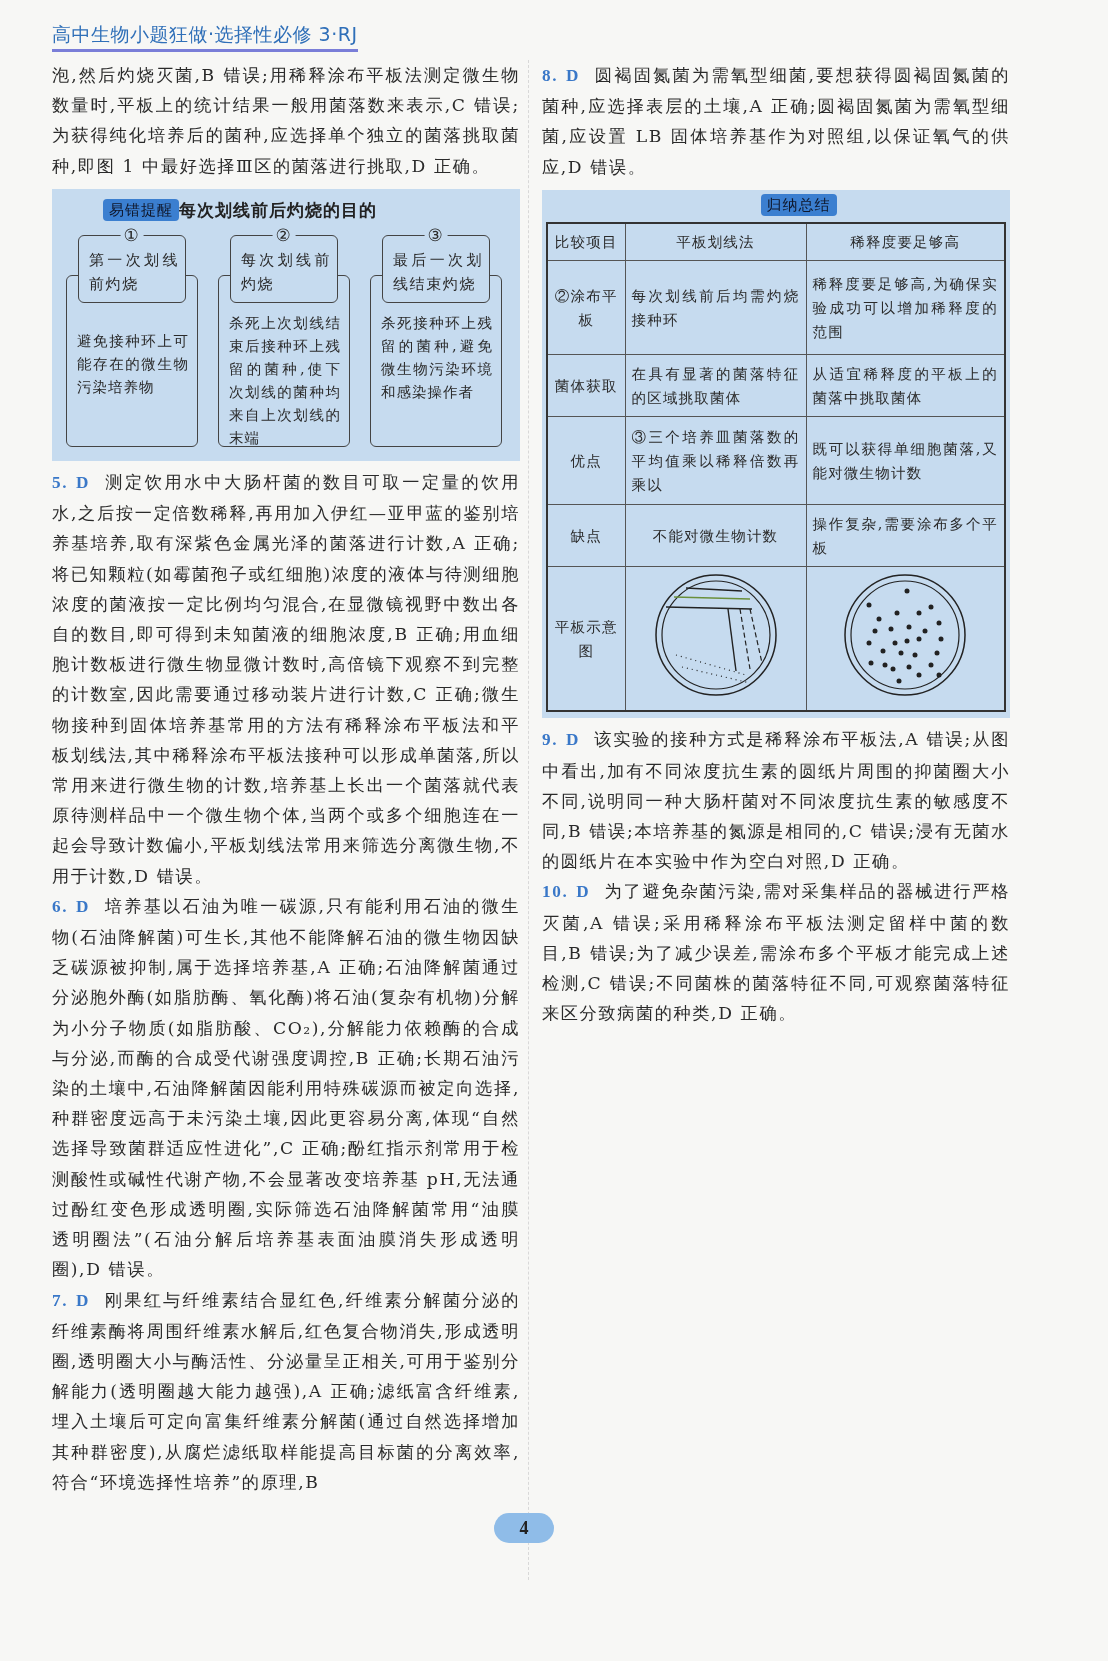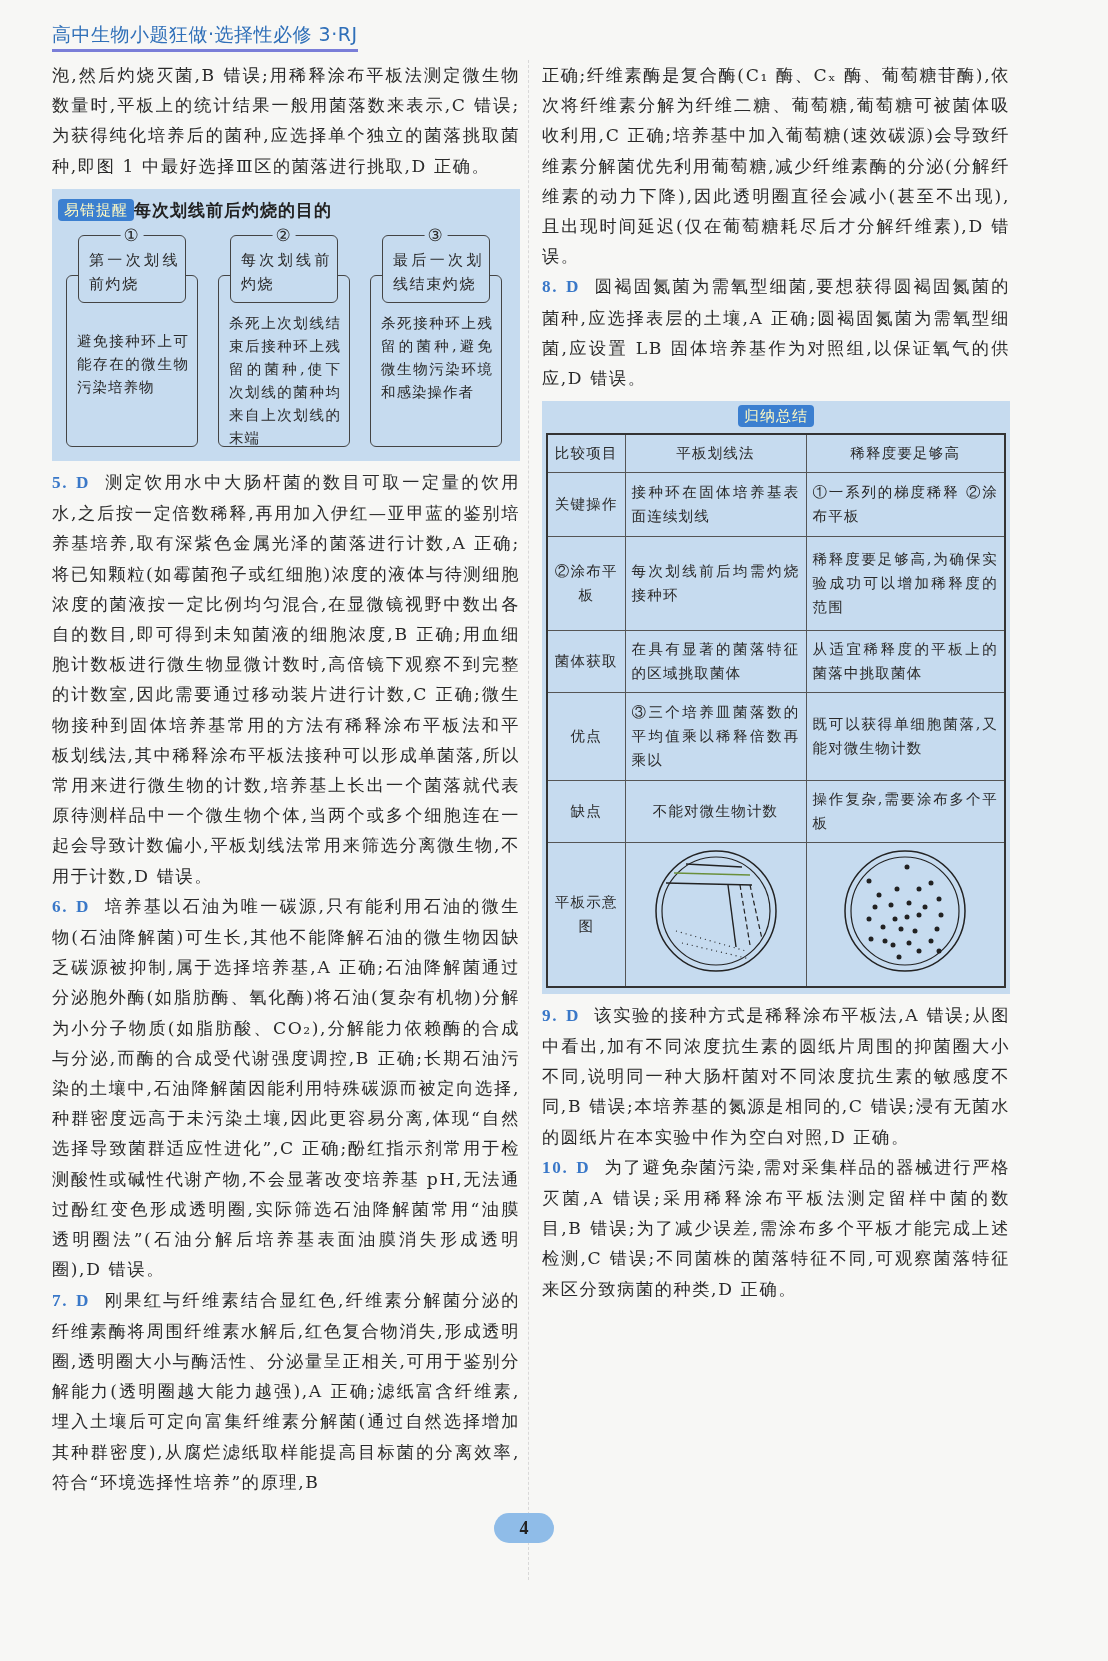--- a/index.html
+++ b/index.html
@@ -35,22 +35,22 @@
   }
   
   .box {
     background: #c6dbef;
     margin: 8px 0 6px 0;
     padding: 6px 10px 14px 6px;
     font-family: "DejaVu Sans", "Liberation Sans", sans-serif;
   }
   .box-head { display: flex; align-items: center; margin-bottom: 10px; }
   .badge {
-    background: #3b7fd0; color: #fef9c3; font-size: 15px; line-height: 22px;
-    padding: 0 6px; border-radius: 4px; letter-spacing: 1px;
+    background: #3b7fd0; color: #0f172a; font-size: 15px; line-height: 22px;
+    padding: 0 6px; border-radius: 4px; letter-spacing: 1px; margin-left: 45px;
   }
   .box-title { font-size: 17px; font-weight: bold; color: #222; letter-spacing: 1px; }
   .steps { display: flex; justify-content: space-between; padding: 0 8px; }
   .step { width: 132px; position: relative; }
   .step-head {
     position: relative; z-index: 2; border: 1.5px solid #444; border-radius: 6px;
     background: #c6dbef; margin: 0 12px; padding: 12px 6px 6px 10px;
     font-family: "DejaVu Serif", serif; font-size: 15px; line-height: 24px;
   }
   .step-num {
@@ -123,40 +123,34 @@
   </p>
   <p class="para">
     <span class="qnum"><span>6.</span><span class="ans">D</span></span><span>培养基以石油为唯一碳源,只有能利用石油的微生物(石油降解菌)可生长,其他不能降解石油的微生物因缺乏碳源被抑制,属于选择培养基,A 正确;石油降解菌通过分泌胞外酶(如脂肪酶、氧化酶)将石油(复杂有机物)分解为小分子物质(如脂肪酸、CO₂),分解能力依赖酶的合成与分泌,而酶的合成受代谢强度调控,B 正确;长期石油污染的土壤中,石油降解菌因能利用特殊碳源而被定向选择,种群密度远高于未污染土壤,因此更容易分离,体现“自然选择导致菌群适应性进化”,C 正确;酚红指示剂常用于检测酸性或碱性代谢产物,不会显著改变培养基 pH,无法通过酚红变色形成透明圈,实际筛选石油降解菌常用“油膜透明圈法”(石油分解后培养基表面油膜消失形成透明圈),D 错误。</span>
   </p>
   <p class="para">
     <span class="qnum"><span>7.</span><span class="ans">D</span></span><span>刚果红与纤维素结合显红色,纤维素分解菌分泌的纤维素酶将周围纤维素水解后,红色复合物消失,形成透明圈,透明圈大小与酶活性、分泌量呈正相关,可用于鉴别分解能力(透明圈越大能力越强),A 正确;滤纸富含纤维素,埋入土壤后可定向富集纤维素分解菌(通过自然选择增加其种群密度),从腐烂滤纸取样能提高目标菌的分离效率,符合“环境选择性培养”的原理,B</span>
   </p>
 </div>
 
 <div class="col col-right">
-  <p class="para">正确;纤维素酶是复合酶(C₁ 酶、Cₓ 酶、葡萄糖苷酶),依次将纤维素分解为纤维二糖、葡萄糖,葡萄糖可被菌体吸收利用,C 正确;培养基中加入葡萄糖(速效碳源)会导致纤维素分解菌优先利用葡萄糖,减少纤维素酶的分泌(分解纤维素的动力下降),因此透明圈直径会减小(甚至不出现),且出现时间延迟(仅在葡萄糖耗尽后才分解纤维素),D 错误。</p>
   <p class="para">
     <span class="qnum"><span>8.</span><span class="ans">D</span></span><span>圆褐固氮菌为需氧型细菌,要想获得圆褐固氮菌的菌种,应选择表层的土壤,A 正确;圆褐固氮菌为需氧型细菌,应设置 LB 固体培养基作为对照组,以保证氧气的供应,D 错误。</span>
   </p>
 
   <div class="tbl-wrap">
     <div class="box-head" style="margin-bottom:6px;flex-direction:column;">
       <span class="badge">归纳总结</span>
     </div>
     <table>
       <tbody>
           <tr>
         <th>比较项目</th>
         <th>平板划线法</th>
         <th>稀释度要足够高</th>
-      </tr>
-      <tr style="height:64px">
-        <td class="c0">关键操作</td>
-        <td class="c1">接种环在固体培养基表面连续划线</td>
-        <td>①一系列的梯度稀释 ②涂布平板</td>
       </tr>
       <tr style="height:94px">
         <td class="c0">②涂布平板</td>
         <td class="c1">每次划线前后均需灼烧接种环</td>
         <td>稀释度要足够高,为确保实验成功可以增加稀释度的范围</td>
       </tr>
       <tr style="height:62px">
         <td class="c0">菌体获取</td>
         <td class="c1">在具有显著的菌落特征的区域挑取菌体</td>
         <td>从适宜稀释度的平板上的菌落中挑取菌体</td>

